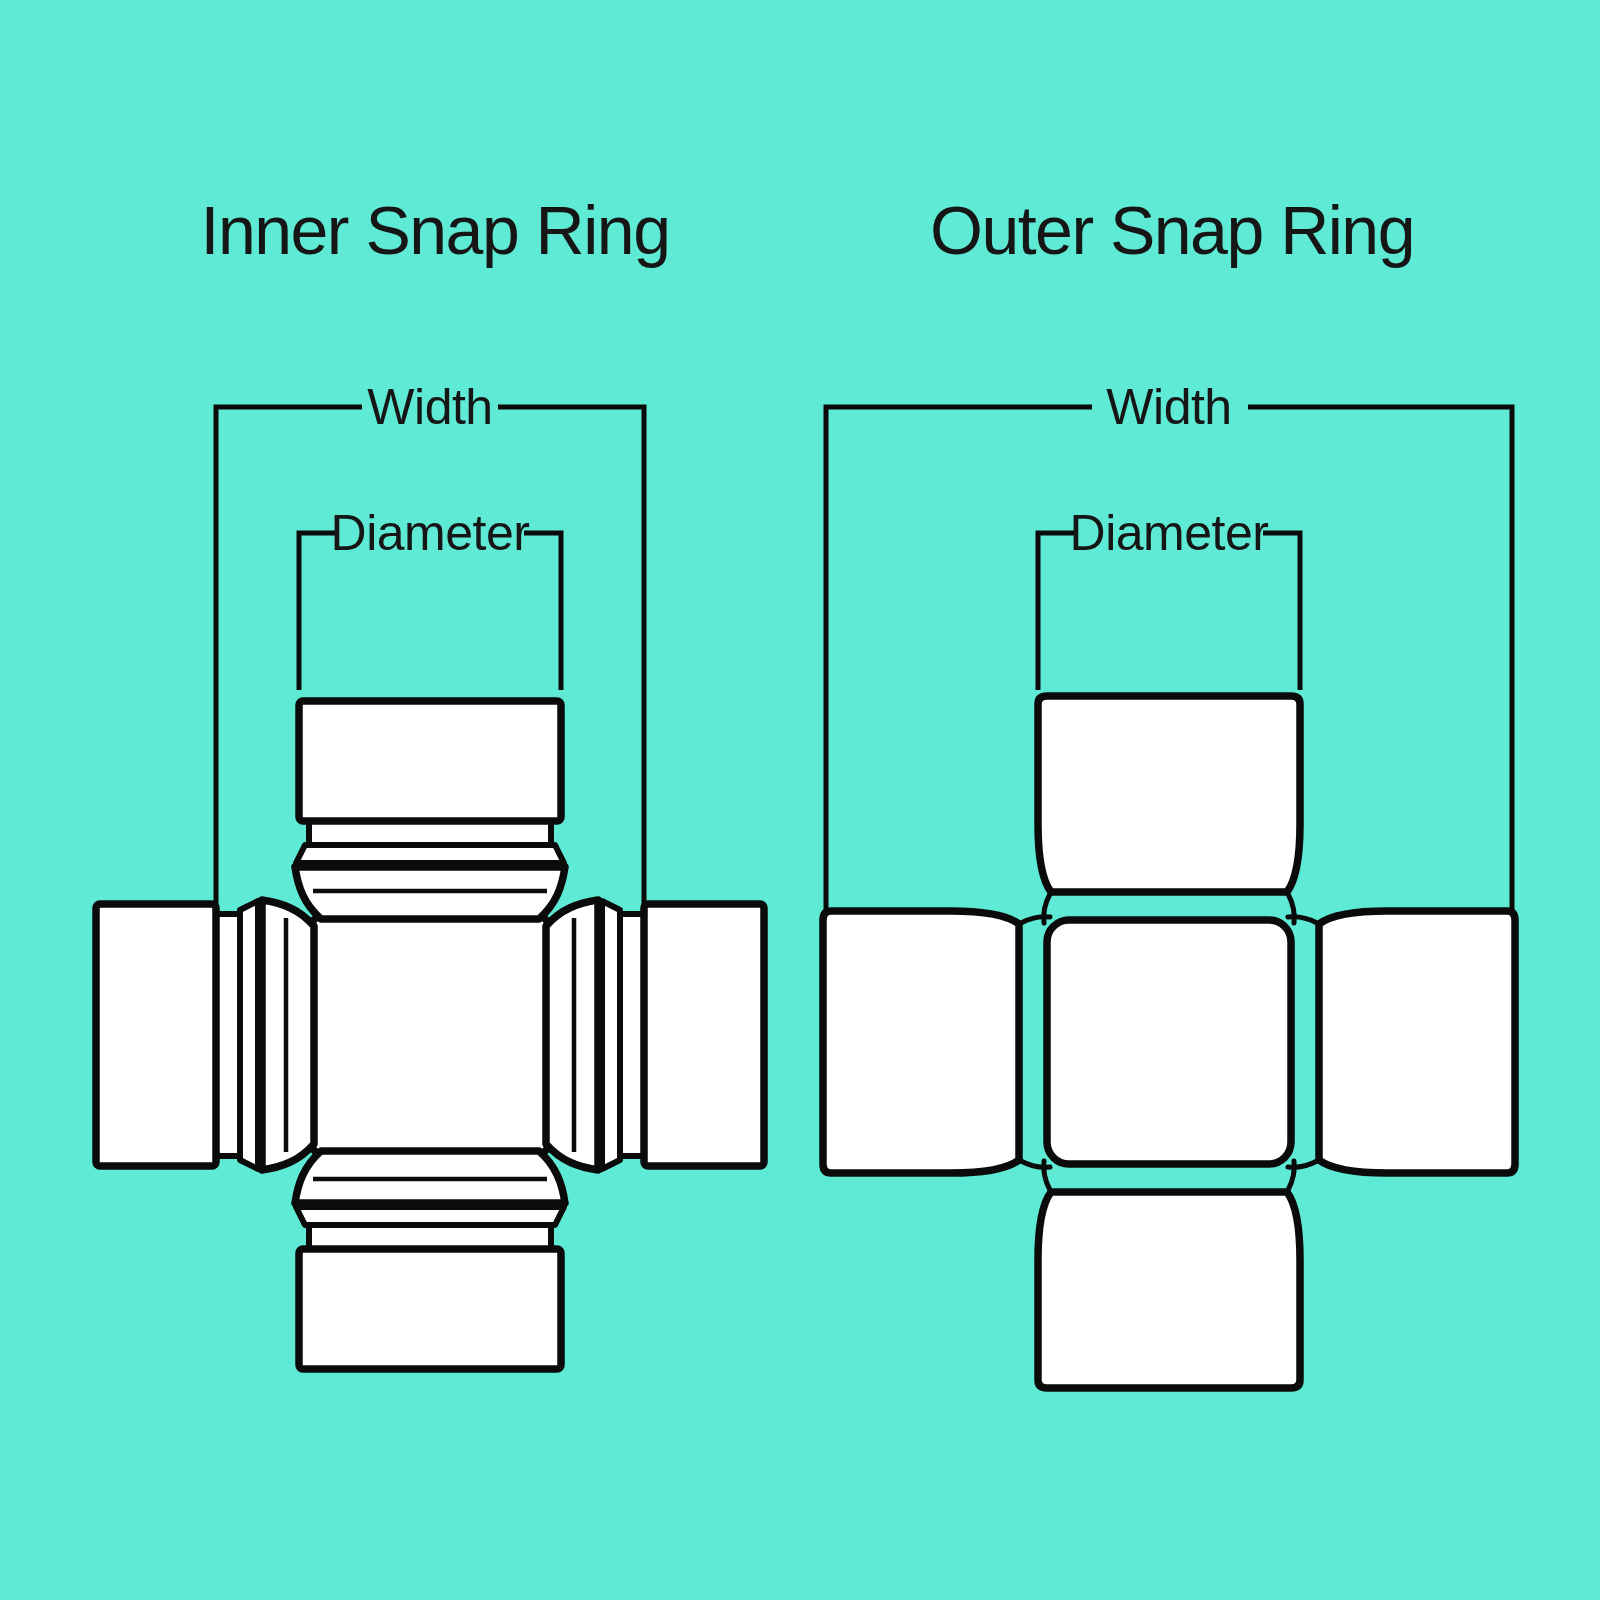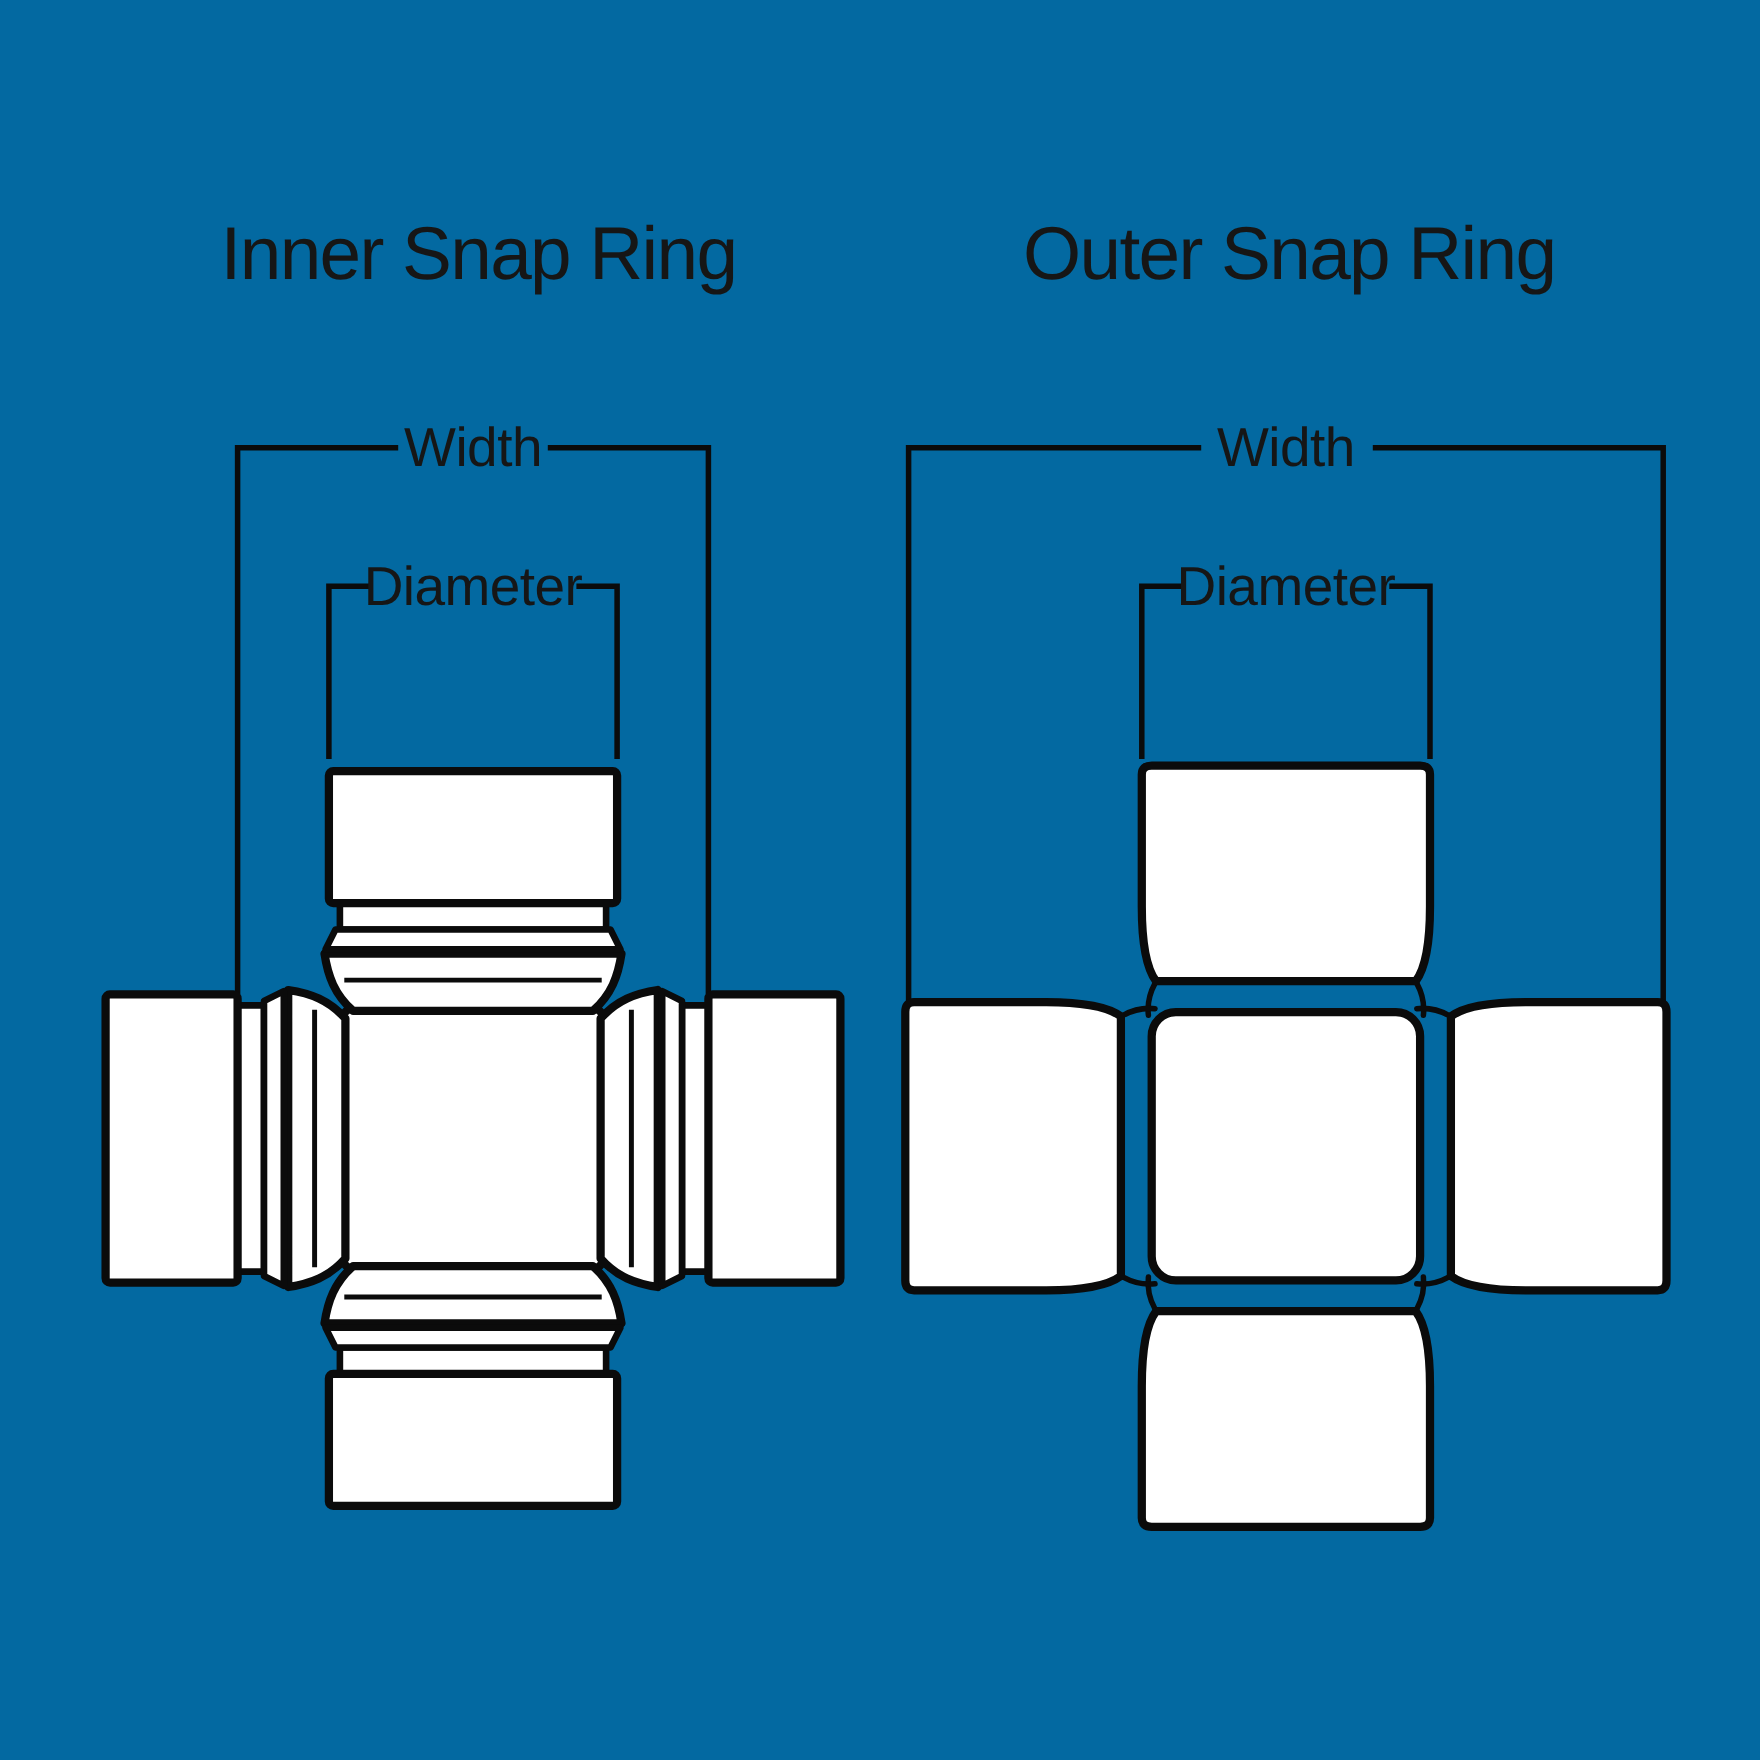--- a/index.html
+++ b/index.html
@@ -1,19 +1,19 @@
 <!DOCTYPE html>
 <html><head>
 <meta charset="utf-8">
 <style>
   html,body{margin:0;padding:0;background:#ffffff;}
   .stage{
     position:relative;
     width:1600px;height:1600px;
-    background:#0369a1;
+    background:#5eead4;
     overflow:hidden;
     font-family:"Liberation Sans", sans-serif;
   }
   svg{position:absolute;inset:0;display:block;}
   .outline{fill:#ffffff;stroke:#0b0b0b;stroke-width:7.5;stroke-linejoin:round;}
   .outline-thin{fill:#ffffff;stroke:#0b0b0b;stroke-width:6;stroke-linejoin:round;}
   .detail-line{fill:none;stroke:#0b0b0b;stroke-width:4.5;}
   .fillet{fill:none;stroke:#0b0b0b;stroke-width:5;stroke-linecap:round;}
   .dim{fill:none;stroke:#0b0b0b;stroke-width:5;stroke-linejoin:miter;}
   .title-text{

